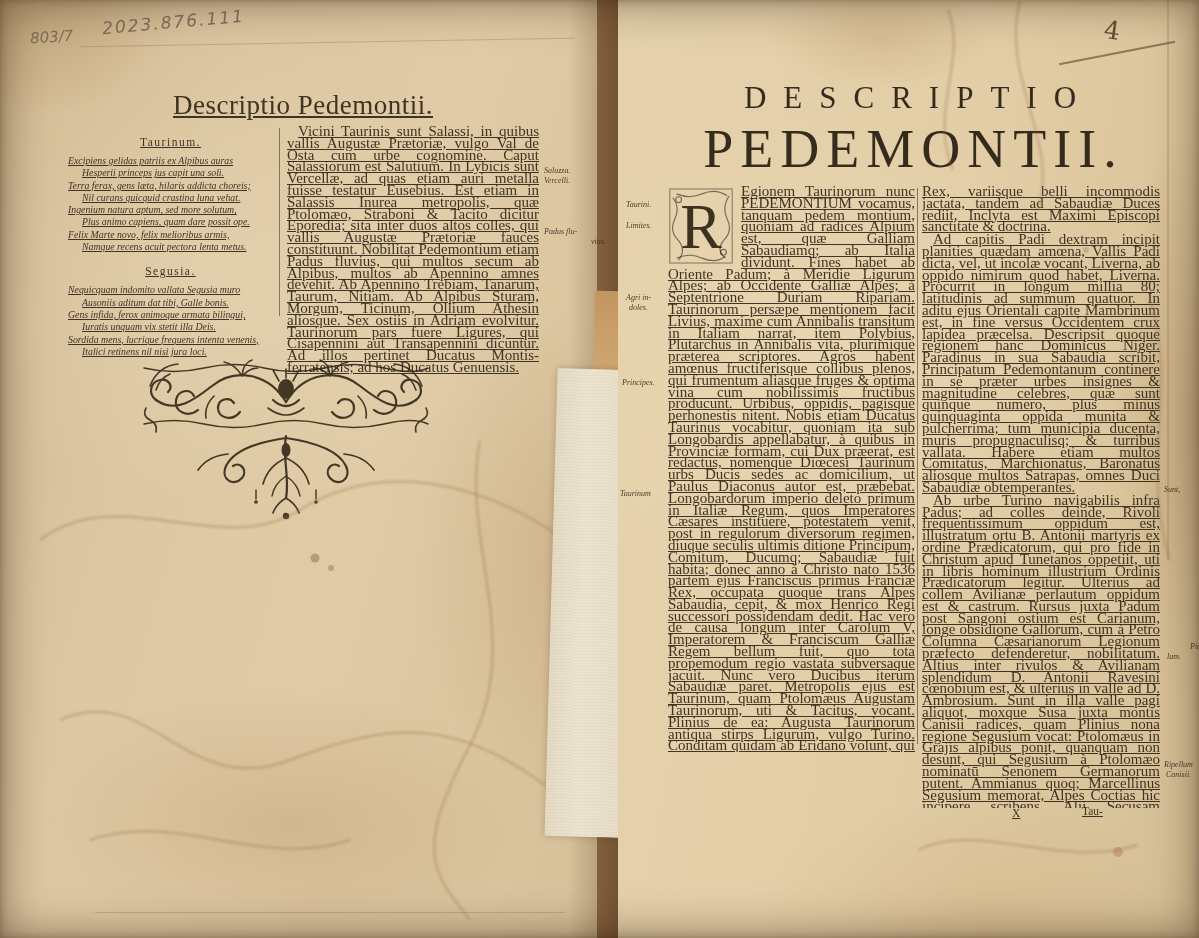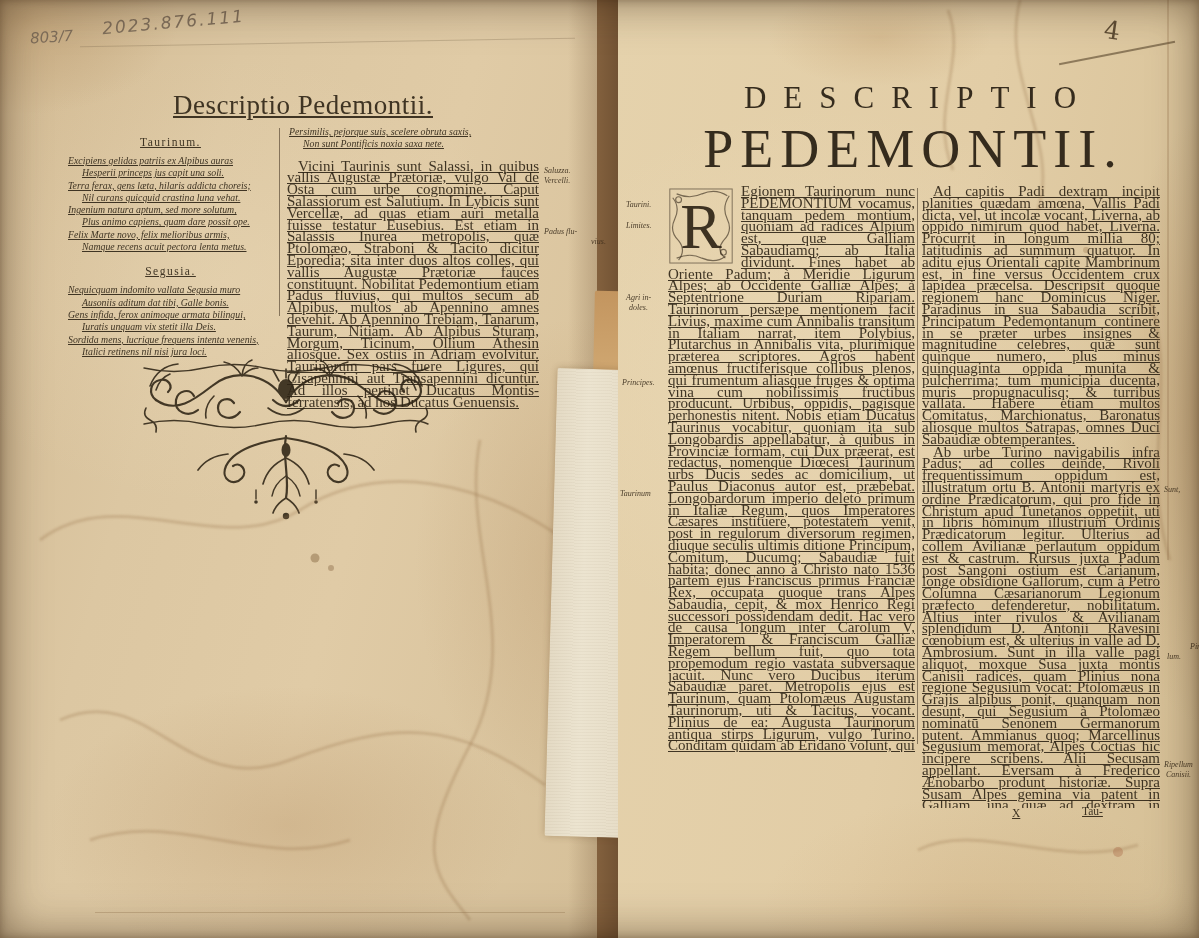--- a/index.html
+++ b/index.html
@@ -137,24 +137,20 @@
         <div class="v1">Nequicquam indomito vallata Segusia muro</div>
         <div class="v2">Ausoniis aditum dat tibi, Galle bonis.</div>
         <div class="v1">Gens infida, ferox animoque armata bilingui,</div>
         <div class="v2">Iuratis unquam vix stetit illa Deis.</div>
         <div class="v1">Sordida mens, lucrique frequens intenta venenis,</div>
         <div class="v2">Italici retinens nil nisi jura loci.</div>
       </div>
     </div>
 
     <div class="lp-col2 ink">
-      <div class="verse">
-        <div class="v1">Persimilis, pejorque suis, scelere obruta saxis,</div>
-        <div class="v2">Non sunt Pontificis noxia saxa nete.</div>
-      </div>
       <p class="prose indent">Vicini Taurinis sunt Salassi, in quibus vallis Augustæ Prætoriæ, vulgo Val de Osta cum urbe cognomine. Caput Salassiorum est Salutium. In Lybicis sunt Vercellæ, ad quas etiam auri metalla fuisse testatur Eusebius. Est etiam in Salassis Inurea metropolis, quæ Ptolomæo, Straboni &amp; Tacito dicitur Eporedia; sita inter duos altos colles, qui vallis Augustæ Prætoriæ fauces constituunt. Nobilitat Pedemontium etiam Padus fluvius, qui multos secum ab Alpibus, multos ab Apennino amnes devehit. Ab Apennino Trebiam, Tanarum, Taurum, Nitiam. Ab Alpibus Sturam, Morgum, Ticinum, Ollium Athesin aliosque. Sex ostiis in Adriam evolvitur. Taurinorum pars fuere Ligures, qui Cisapennini aut Transapennini dicuntur. Ad illos pertinet Ducatus Montis-ferratensis; ad hos Ducatus Genuensis.</p>
     </div>
 
     <span class="mnote" style="left:544px; top:166px;">Saluzza.</span>
     <span class="mnote" style="left:544px; top:176px;">Vercelli.</span>
     <span class="mnote" style="left:544px; top:227px;">Padus flu-</span>
     <span class="mnote" style="left:548px; top:237px;margin-left:43px;">vius.</span>
 
     <div class="orn-wrap" style="left:136px; top:356px; width:300px; height:168px;">
       <svg width="300" height="168" viewBox="0 0 300 168">
@@ -252,20 +248,21 @@
             <circle cx="56" cy="66" r="3"></circle>
         </g>
         <text x="33" y="62" text-anchor="middle" font-family="Liberation Serif, serif" font-size="64" fill="rgba(42,32,19,.9)">R</text>
       </svg>
       <p class="prose ink">Egionem Taurinorum nunc PEDEMONTIUM vocamus, tanquam pedem montium, quoniam ad radices Alpium est, quæ Galliam Sabaudiamq; ab Italia dividunt. Fines habet ab Oriente Padum; à Meridie Ligurum Alpes; ab Occidente Galliæ Alpes; à Septentrione Duriam Ripariam. Taurinorum persæpe mentionem facit Livius, maxime cum Annibalis transitum in Italiam narrat, item Polybius, Plutarchus in Annibalis vita, plurimique præterea scriptores. Agros habent amœnus fructiferisque collibus plenos, qui frumentum aliasque fruges &amp; optima vina cum nobilissimis fructibus producunt. Urbibus, oppidis, pagisque perhonestis nitent. Nobis etiam Ducatus Taurinus vocabitur, quoniam ita sub Longobardis appellabatur, à quibus in Provinciæ formam, cui Dux præerat, est redactus, nomenque Diœcesi Taurinum urbs Ducis sedes ac domicilium, ut Paulus Diaconus autor est, præbebat. Longobardorum imperio deleto primum in Italiæ Regum, quos Imperatores Cæsares instituere, potestatem venit, post in regulorum diversorum regimen, diuque seculis ultimis ditione Principum, Comitum, Ducumq; Sabaudiæ fuit habita; donec anno à Christo nato 1536 partem ejus Franciscus primus Franciæ Rex, occupata quoque trans Alpes Sabaudia, cepit, &amp; mox Henrico Regi successori possidendam dedit. Hac vero de causa longum inter Carolum V, Imperatorem &amp; Franciscum Galliæ Regem bellum fuit, quo tota propemodum regio vastata subversaque jacuit. Nunc vero Ducibus iterum Sabaudiæ paret. Metropolis ejus est Taurinum, quam Ptolomæus Augustam Taurinorum, uti &amp; Tacitus, vocant. Plinius de ea: Augusta Taurinorum antiqua stirps Ligurum, vulgo Turino. Conditam quidam ab Eridano volunt, qui ad maris Ligustici oram ex Ægypto cum magno comitatu delatus filium Geminum cis Alpes reliquerit, ipse trans montes profectus urbem hanc ædificaverit, Eridanum à se dixerit, &amp; post tempus aliquod hinc decedens Liguri filio tradiderit incolendam. Alii Lamisonem unum ex Noe nepotibus auctorem loci asserunt, qui tractum inter Padum &amp; Ticinum amnes universum ejectis habitatoribus tenuerit &amp; à se Lamisonem appellaverit, qua voce gentis lingua Taurus significabatur, unde postea Tauri nomen profectum. Stephanus Grammaticus Taurinum à Tauro Massiliensium, cujus gentis colonia sit, insigni, dictum auctor est. Utcunque tamen hæc se habeant, priscis temporibus nobilem urbem fuisse, vel hinc intelligere licet, quod colonia Romanorum erat. Jacet ad montium radices, forma quadrata, cum portis quatuor, nobilitate civium maxime clara, splendidis etiam ædificiis ornata, inter quæ summum templum. Gymnasium habet omnium disciplinarum. Mirifice rebus omnibus ad usum vitæ necessariis &amp; urbibus abundat. Agro est præbono &amp; fertili, maxime vero versus Orientem &amp; Austrum cum vallibus ferri copia fœcundis. Taurino potitum Hannibalem memorat, Livius. Id Longobardorum Ducum sedem fuisse, Paulus Diaconus, Blondus &amp; Sabellicus perhibent. His usque ad captum bello à Carolo Magno Desiderium Regem, paruit; dein autem in Italiæ Regum, Imperatorum, Montis-ferrati Marchionum &amp; Sabaudiæ regulorum, ditione fuit usque. Postea (uti dictum) subegit, Franciscus primus Francorum</p>
     </div>
 
     <div class="col-rule" style="left:299px; top:188px; height:556px;"></div>
 
     <div class="rp-col2 ink">
+      <p class="prose">Rex, variisque belli incommodis jactata, tandem ad Sabaudiæ Duces rediit, Inclyta est Maximi Episcopi sanctitate &amp; doctrina.</p>
       <p class="prose indent">Ad capitis Padi dextram incipit planities quædam amœna, Vallis Padi dicta, vel, ut incolæ vocant, Liverna, ab oppido nimirum quod habet, Liverna. Procurrit in longum millia 80; latitudinis ad summum quatuor. In aditu ejus Orientali capite Mambrinum est, in fine versus Occidentem crux lapidea præcelsa. Descripsit quoque regionem hanc Dominicus Niger. Paradinus in sua Sabaudia scribit, Principatum Pedemontanum continere in se præter urbes insignes &amp; magnitudine celebres, quæ sunt quinque numero, plus minus quinquaginta oppida munita &amp; pulcherrima; tum municipia ducenta, muris propugnaculisq; &amp; turribus vallata. Habere etiam multos Comitatus, Marchionatus, Baronatus aliosque multos Satrapas, omnes Duci Sabaudiæ obtemperantes.</p>
       <p class="prose indent">Ab urbe Turino navigabilis infra Padus; ad colles deinde, Rivoli frequentissimum oppidum est, illustratum ortu B. Antonii martyris ex ordine Prædicatorum, qui pro fide in Christum apud Tunetanos oppetiit, uti in libris hominum illustrium Ordinis Prædicatorum legitur. Ulterius ad collem Avilianæ perlautum oppidum est &amp; castrum. Rursus juxta Padum post Sangoni ostium est Carianum, longe obsidione Gallorum, cum à Petro Columna Cæsarianorum Legionum præfecto defenderetur, nobilitatum. Altius inter rivulos &amp; Avilianam splendidum D. Antonii Ravesini cœnobium est, &amp; ulterius in valle ad D. Ambrosium. Sunt in illa valle pagi aliquot, moxque Susa juxta montis Canisii radices, quam Plinius nona regione Segusium vocat: Ptolomæus in Grajis alpibus ponit, quanquam non desunt, qui Segusium à Ptolomæo nominatū Senonem Germanorum putent. Ammianus quoq; Marcellinus Segusium memorat, Alpes Coctias hic incipere scribens. Alii Secusam appellant. Eversam à Frederico Ænobarbo produnt historiæ. Supra Susam Alpes gemina via patent in Galliam, una quæ ad dextram in Sabaudiam, altera quæ ad levam Gratianopolim ducit. Prima circa Principium ascensus montis Canisii. Novalesium habet, medioque jugi Ferrariam &amp; altius prope montis cacumen, lacum aquæ puræ flumen Cinisium effundentem, qui per altissimas rupes præcipitans, propter Novalesiam &amp; post Duriam fluit. Circa principium hujus amnis Seciana cum Ecclesiola. Rursus ad Padum sexto à Sangoni ostiis lapide Pinarolum pernobile ac opulentum oppidum est, cum cœnobio sumptuoso. Supra cernitur Petrosa, lævaque fontis Sangoni Pagellatum &amp; Aricariassa, dextra Mons Bobius. Deinde Pado Pelix amnis Clusonem deferens illabitur, inter Pancalerum &amp; Villam Frantam admodum frequens, opulentum lautumque. Pancalerum, inquit Blondus, Augusti, stirpis antiquæ Ligurum Taurinorum fuit, juxta quod navigabilis Padus, ut Plinius ait; sed errat, cum Pancaleri apud Plinium nulla sit mentio. Apud Villam Francam, ponte transitus Padi jungitur. Ibi prosperum Columnam Ducis Mediolani præfectum copiarum eximium, anno post Christum natum M. D. XV. Galli cepere. Sequitur ad Padi fontem Ripellum &amp; Paisana, ubi marmorum nobilium lapidicinæ: tum ulterius Critium. Addam Taurini &amp; Segusii Pedemontii Civitatum elogia ex I. Scaligero.</p>
     </div>
 
     <span class="mnote" style="left:546px; top:485px;">Sunt,</span>
     <span class="mnote" style="left:546px; top:642px;margin-left:26px;">Pinaro-</span>
     <span class="mnote" style="left:549px; top:652px;">lum.</span>
     <span class="mnote" style="left:546px; top:760px;">Ripellum</span>
     <span class="mnote" style="left:548px; top:770px;">Canisii.</span>
 

